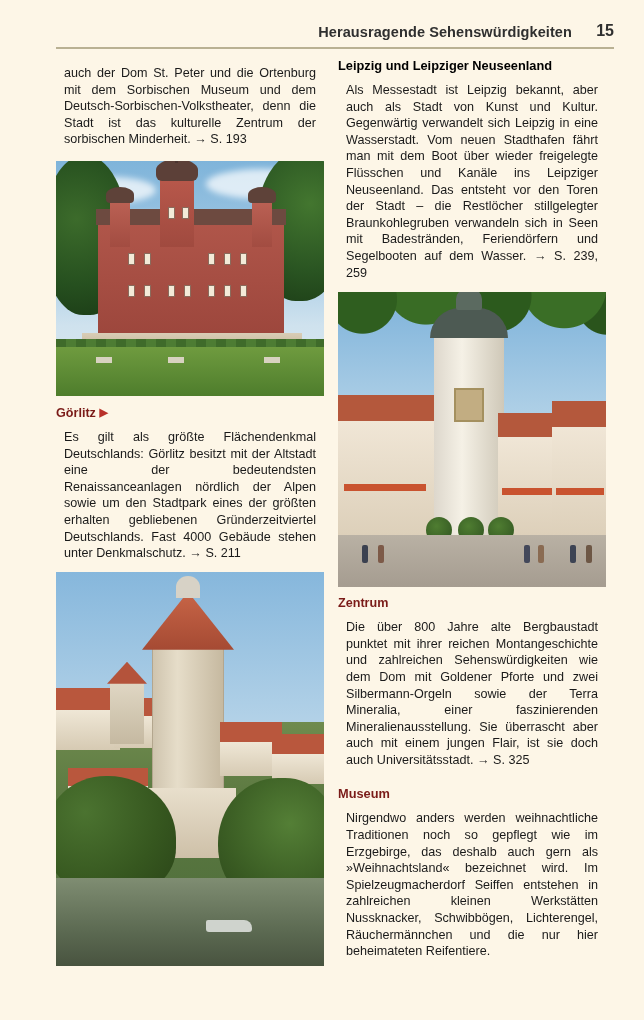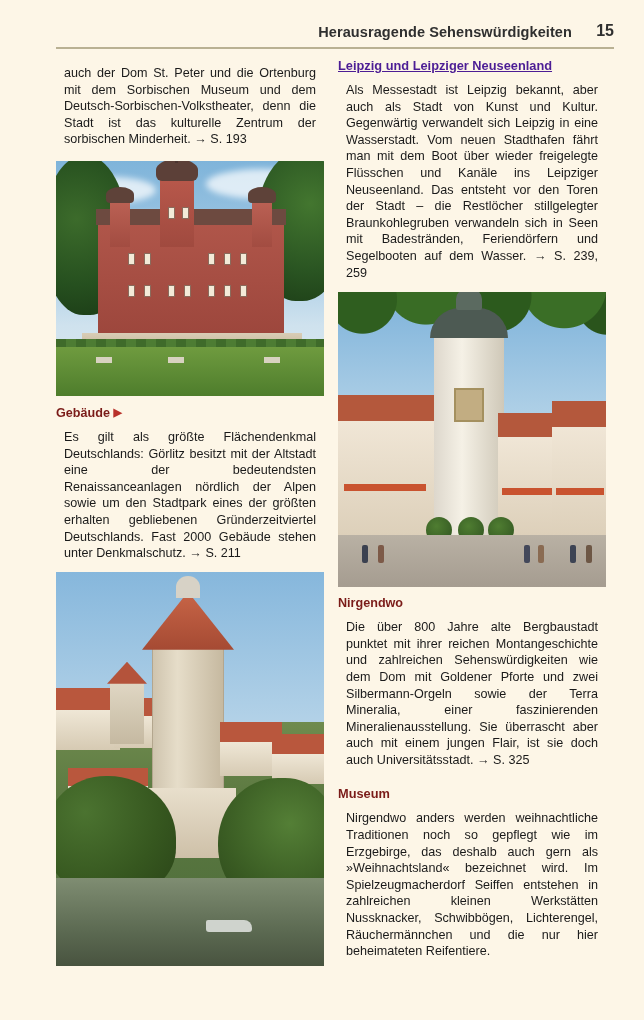--- a/index.html
+++ b/index.html
@@ -68,21 +68,21 @@
     color: #1a1a1a;
     hyphens: none;
   }
   .sub {
     margin: 0 0 1px 0;
     font-size: 12.8px;
     font-weight: bold;
     color: #7a1b18;
     line-height: 17px;
   }
-  .sub-teal { color: #4c1d95; text-decoration: underline; }
+  .sub-teal { color: #000000; }
   .caption {
     font-size: 12.6px;
     font-weight: bold;
     color: #7a1b18;
     margin: 8px 0 1px 0;
     line-height: 16px;
   }
   .arrow-red {
     color: #b8312a;
     font-size: 11px;
@@ -326,25 +326,25 @@
       <div class="win" style="left:126px; top:46px;"></div>
       <div class="terrace"></div>
       <div class="bushrow"></div>
       <div class="lawn"></div>
       <div class="bench" style="left:40px;"></div>
       <div class="bench" style="left:112px;"></div>
       <div class="bench" style="left:208px;"></div>
     </div>
 
     <div class="caption">
-      <span>Gebäude</span>
+      <span>Görlitz</span>
       <span class="arrow-red">▶</span>
     </div>
 
-    <p class="body">Es gilt als größte Flächendenkmal Deutschlands: Görlitz besitzt mit der Altstadt eine der bedeutendsten Renaissanceanlagen nördlich der Alpen sowie um den Stadtpark eines der größten erhalten gebliebenen Gründerzeitviertel Deutschlands. Fast 2000 Gebäude stehen unter Denkmalschutz. → S. 211</p>
+    <p class="body">Es gilt als größte Flächendenkmal Deutschlands: Görlitz besitzt mit der Altstadt eine der bedeutendsten Renaissanceanlagen nördlich der Alpen sowie um den Stadtpark eines der größten erhalten gebliebenen Gründerzeitviertel Deutschlands. Fast 4000 Gebäude stehen unter Denkmalschutz. → S. 211</p>
 
     <div class="photo p2">
       <div class="sky2"></div>
       <div class="hill"></div>
       <div class="roofblock" style="left:0px; top:116px; width:64px; height:22px;"></div>
       <div class="wallblock" style="left:0px; top:138px; width:64px; height:40px;"></div>
       <div class="roofblock" style="left:58px; top:126px; width:46px; height:18px;"></div>
       <div class="wallblock" style="left:58px; top:144px; width:46px; height:32px;"></div>
       <div class="twin" style="left:54px;"></div>
       <div class="twinroof" style="left:51px;"></div>
@@ -396,21 +396,21 @@
 
       <div class="street"></div>
       <div class="person" style="left:24px; background:#3b4150;"></div>
       <div class="person" style="left:40px; background:#7d5a48;"></div>
       <div class="person" style="left:186px; background:#43485a;"></div>
       <div class="person" style="left:200px; background:#8a6b52;"></div>
       <div class="person" style="left:232px; background:#3d4454;"></div>
       <div class="person" style="left:248px; background:#6d5745;"></div>
     </div>
 
-    <div class="caption">Nirgendwo</div>
+    <div class="caption">Zentrum</div>
     <p class="body">Die über 800 Jahre alte Bergbaustadt punktet mit ihrer reichen Montangeschichte und zahlreichen Sehenswürdigkeiten wie dem Dom mit Goldener Pforte und zwei Silbermann-Orgeln sowie der Terra Mineralia, einer faszinierenden Mineralienausstellung. Sie überrascht aber auch mit einem jungen Flair, ist sie doch auch Universitätsstadt. → S. 325</p>
 
     <div class="gap-s"></div>
     <div class="sub">Museum</div>
     <p class="body">Nirgendwo anders werden weihnachtliche Traditionen noch so gepflegt wie im Erzgebirge, das deshalb auch gern als »Weihnachtsland« bezeichnet wird. Im Spielzeugmacherdorf Seiffen entstehen in zahlreichen kleinen Werkstätten Nussknacker, Schwibbögen, Lichterengel, Räuchermännchen und die nur hier beheimateten Reifentiere.</p>
   </div>
 
 </div>
 
 </body></html>

